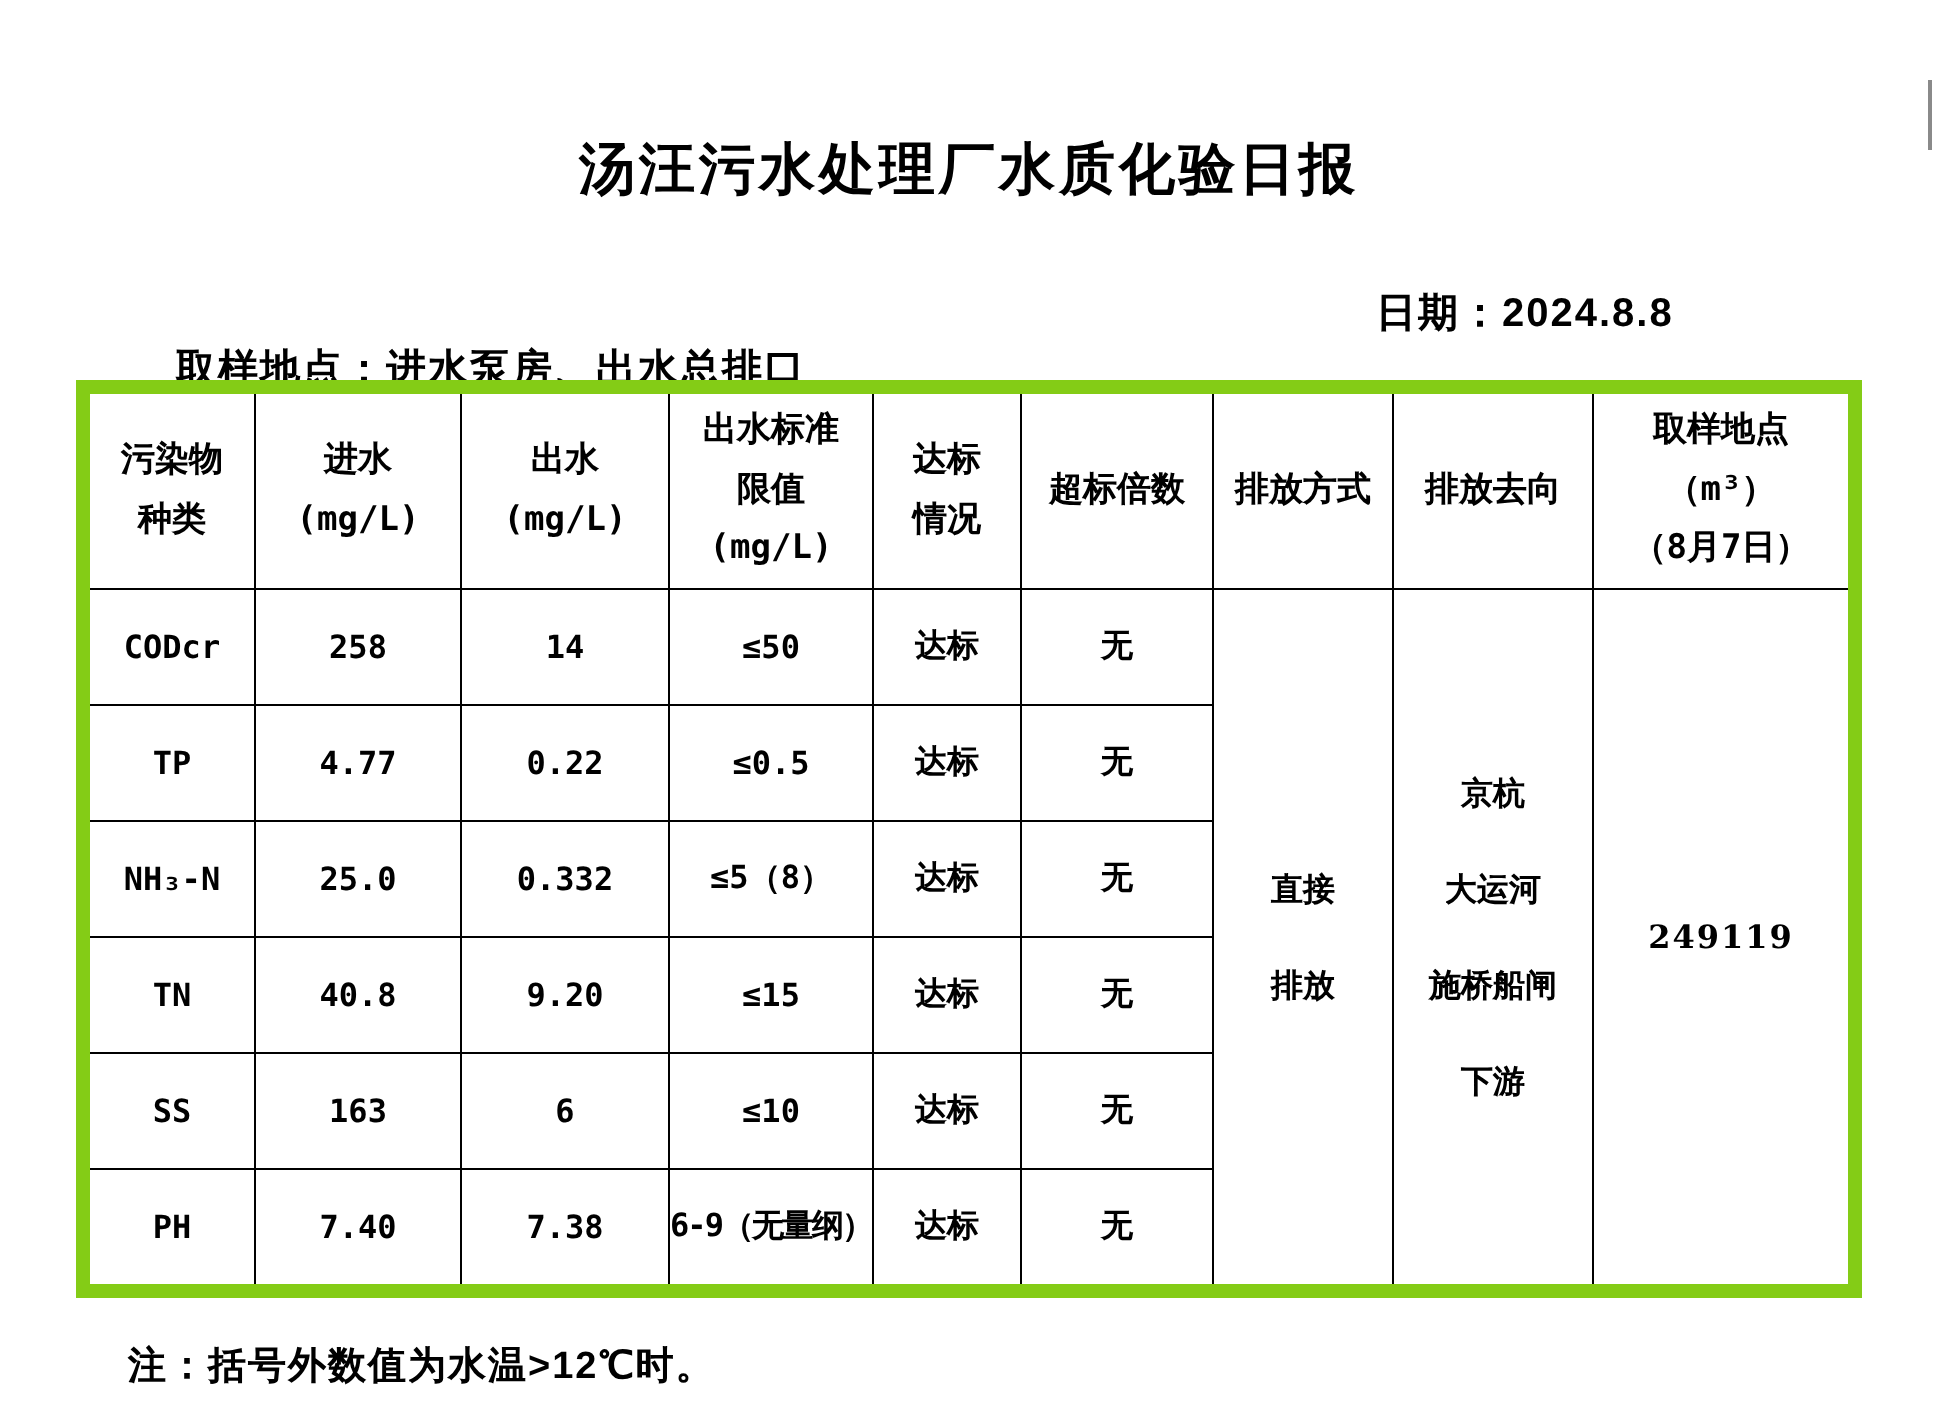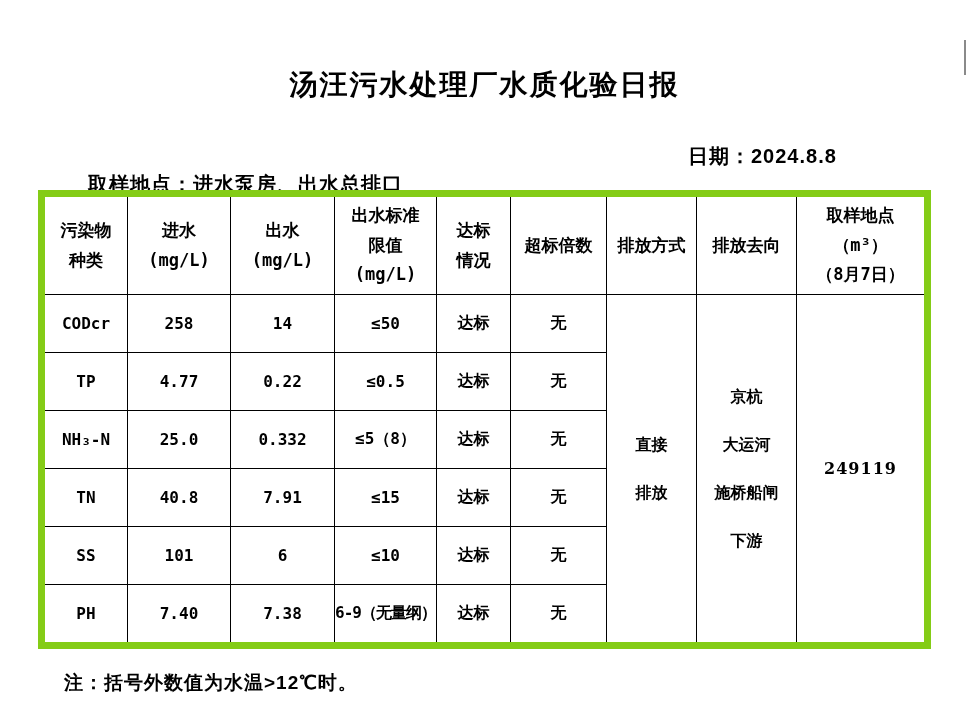--- a/index.html
+++ b/index.html
@@ -183,29 +183,29 @@
         <td>25.0</td>
         <td>0.332</td>
         <td>≤5（8）</td>
         <td>达标</td>
         <td>无</td>
       </tr>
 
       <tr>
         <td>TN</td>
         <td>40.8</td>
-        <td>7.91</td>
+        <td>9.20</td>
         <td>≤15</td>
         <td>达标</td>
         <td>无</td>
       </tr>
 
       <tr>
         <td>SS</td>
-        <td>101</td>
+        <td>163</td>
         <td>6</td>
         <td>≤10</td>
         <td>达标</td>
         <td>无</td>
       </tr>
 
       <tr>
         <td>PH</td>
         <td>7.40</td>
         <td>7.38</td>

